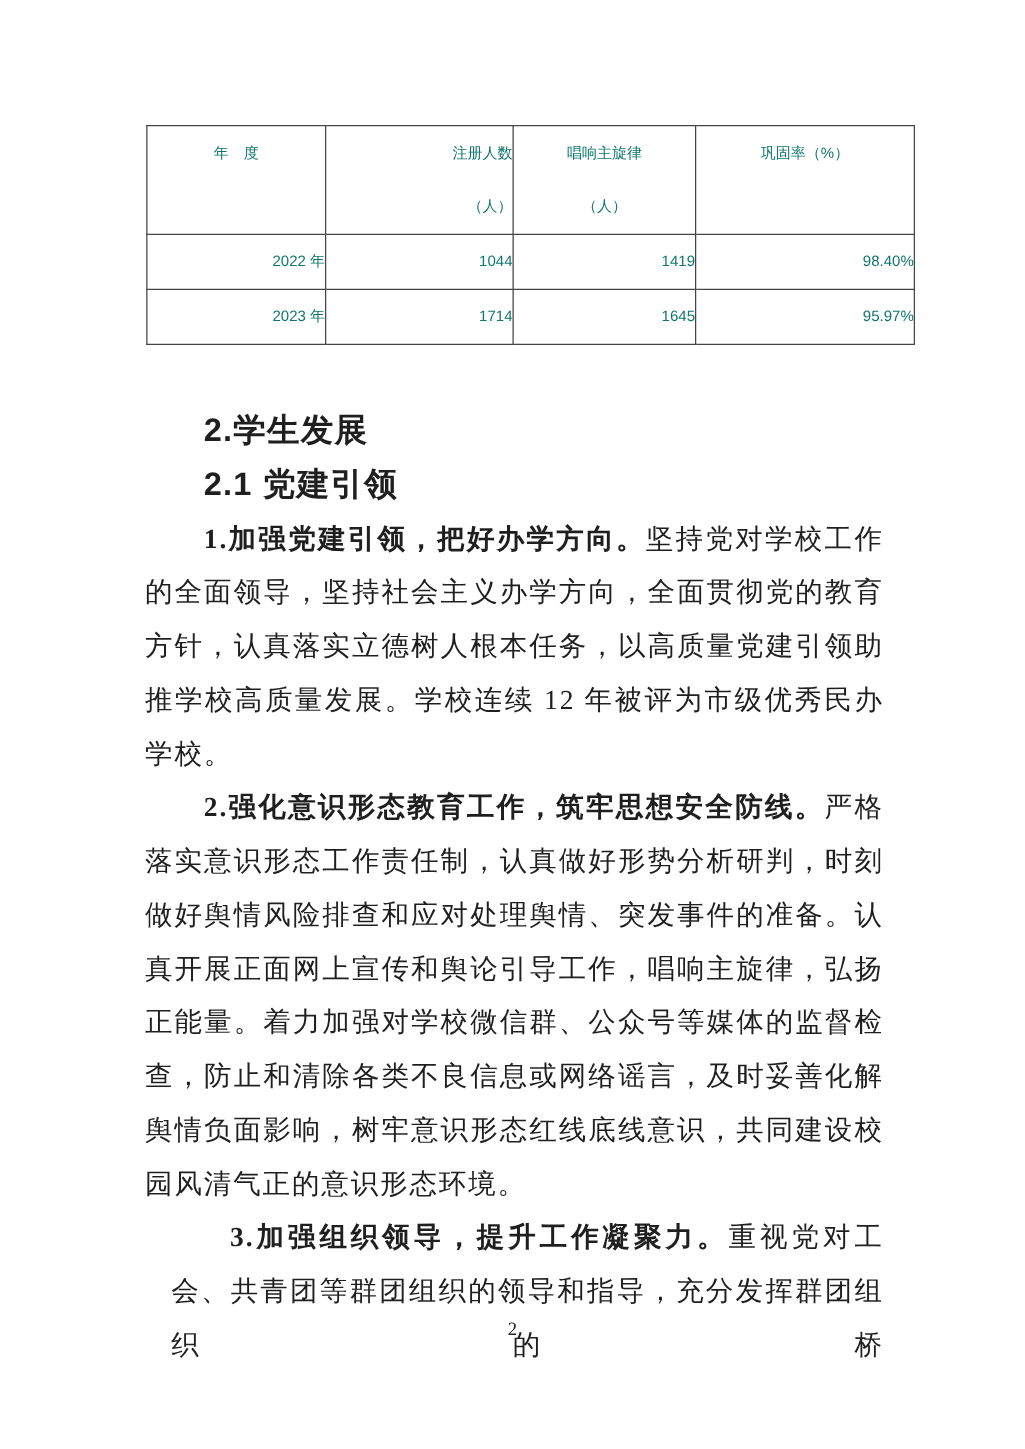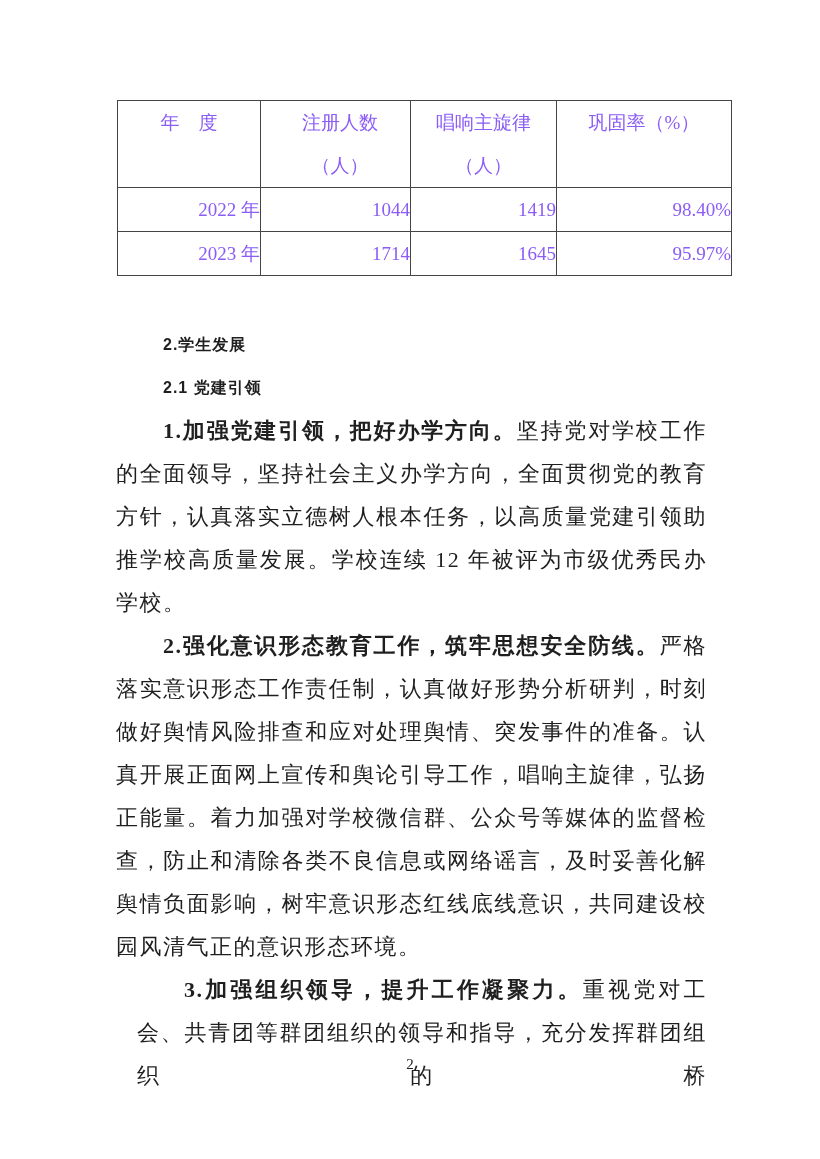--- a/index.html
+++ b/index.html
@@ -18,38 +18,38 @@
   }
 
   
   table.stats-table {
     position: absolute;
     left: 117px;
     top: 100px;
     width: 614px;
     border-collapse: collapse;
     table-layout: fixed;
-    font-family: Liberation Serif, serif;
-    font-size: 19px;
-    color: #8b5cf6;
+    font-family: Liberation Sans, sans-serif;
+    font-size: 12px;
+    color: #0f766e;
   }
   table.stats-table th,
   table.stats-table td {
     border: 1.5px solid #454545;
     font-weight: normal;
     padding: 0;
   }
   table.stats-table thead th {
     height: 84px;
     vertical-align: top;
     line-height: 43px;
     text-align: center;
   }
   table.stats-table thead th.th-left {
-    text-align: center;
+    text-align: right;
     padding-left: 9px;
   }
   .th-line { display: block; }
   table.stats-table tbody td {
     height: 43px;
     text-align: right;
     vertical-align: middle;
     line-height: 43px;
   }
 
@@ -59,21 +59,21 @@
     left: 116px;
     top: 323px;
     width: 591px;
     font-size: 22px;
     line-height: 43px;
     letter-spacing: 1.5px;
   }
   .content h2, .content h3 {
     margin: 0;
     font-family: "Liberation Sans", "DejaVu Sans", sans-serif;
-    font-size: 16px;
+    font-size: 26px;
     font-weight: 700;
     line-height: 43px;
     text-indent: 47px;
     letter-spacing: 1px;
   }
   .content p {
     margin: 0;
     text-align: justify;
     text-justify: inter-character;
     text-indent: 47px;

